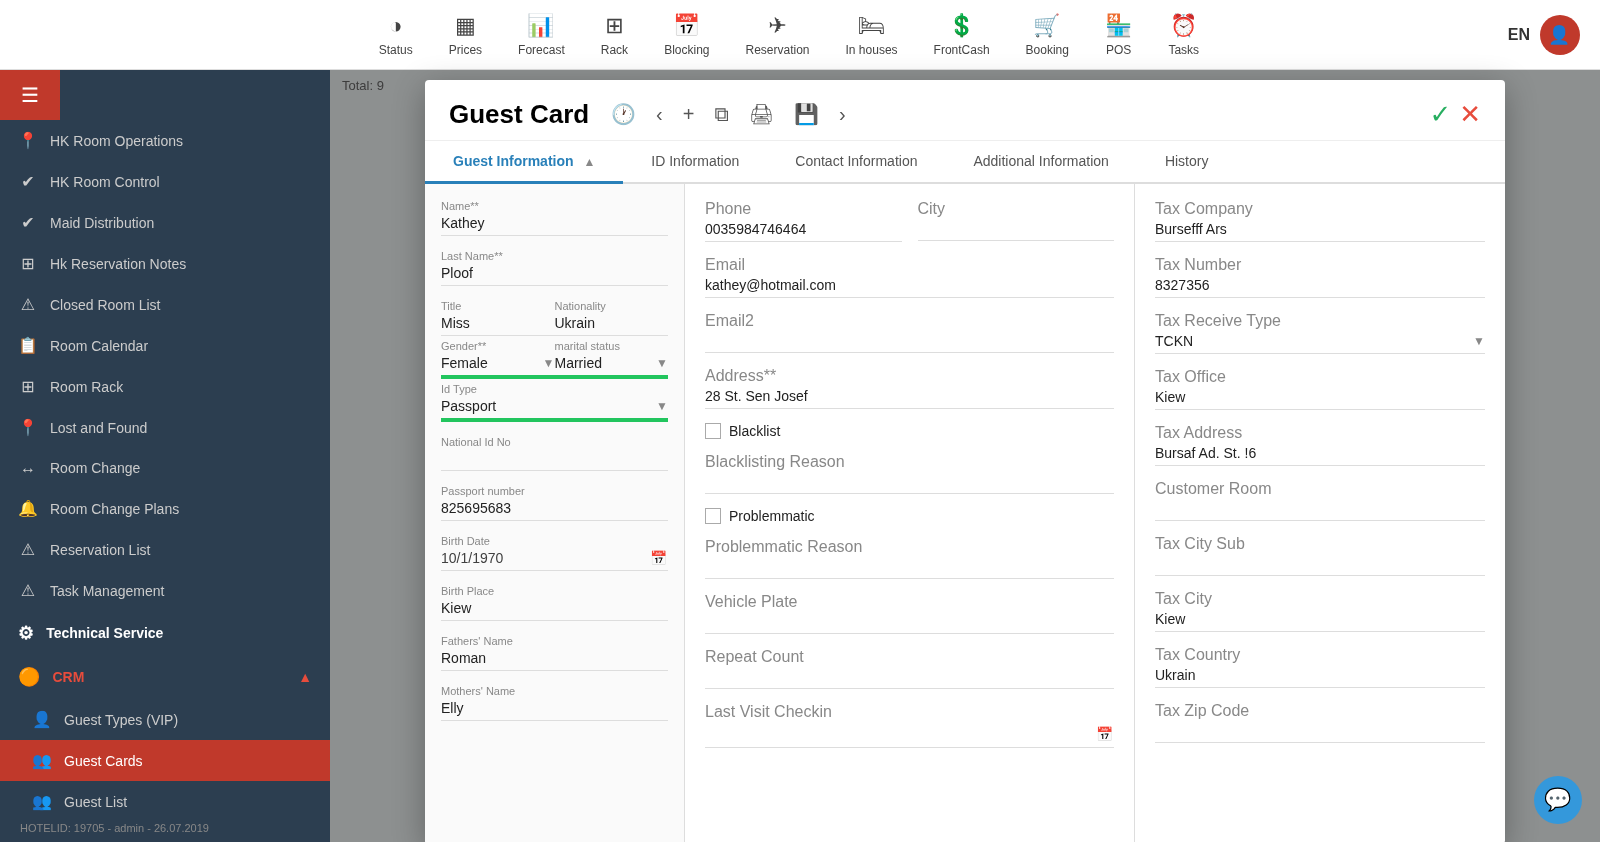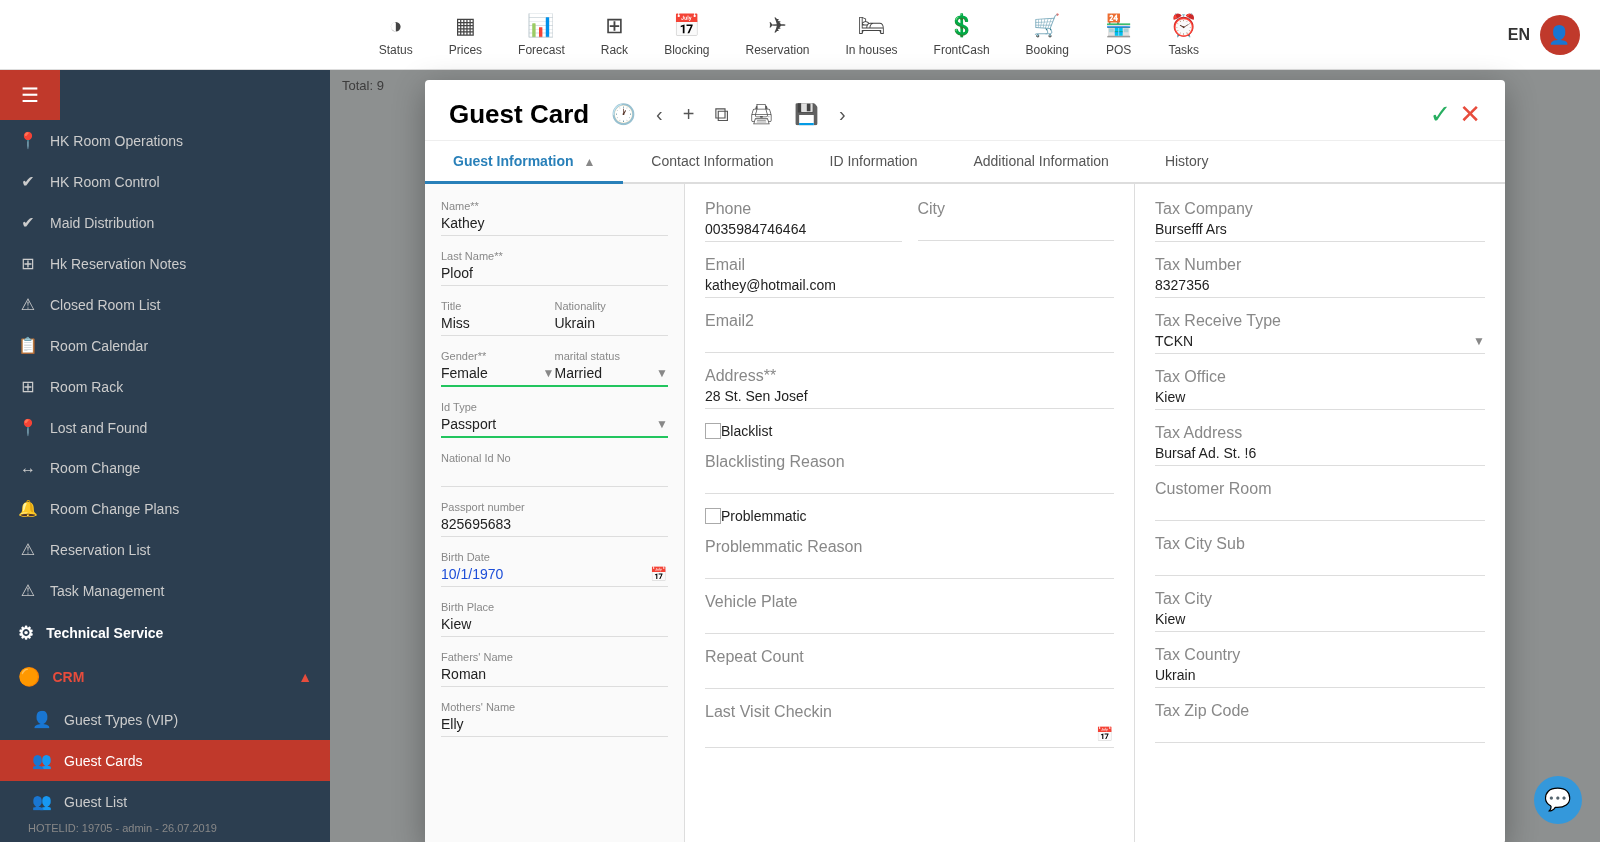--- a/index.html
+++ b/index.html
@@ -61,21 +61,21 @@
     .sidebar-group {
       display: flex; align-items: center; padding: 11px 18px; gap: 12px;
       font-size: 14px; cursor: pointer; color: #fff; font-weight: bold;
     }
     .sidebar-group .si-icon { font-size: 18px; }
     .sidebar-bottom {
       position: absolute;
       bottom: 0;
       left: 0;
       width: 330px;
-      padding: 8px 28px;
+      padding: 8px 20px;
       font-size: 11px;
       color: #888;
       background: #2c3e50;
     }
 
     
     .main-area {
       position: absolute;
       top: 70px;
       left: 330px;
@@ -161,25 +161,25 @@
       padding: 16px;
       overflow-y: auto;
       background: #fafafa;
     }
     .field-group { margin-bottom: 14px; }
     .field-label { font-size: 11px; color: #888; margin-bottom: 3px; }
     .field-value {
       font-size: 14px; color: #222; font-weight: 500;
       border-bottom: 1px solid #ddd; padding-bottom: 4px;
     }
-    .field-row { display: flex; margin-bottom: 14px; }
+    .field-row { display: flex; margin-bottom: 4px; }
     .field-row .field-half { flex: 1; }
     .field-select {
       display: flex; align-items: center; justify-content: space-between;
-      border-bottom: 2px solid #22c55e; 
+      border-bottom: 4px solid #22c55e; 
     }
     .dropdown-arrow { color: #888; font-size: 12px; }
 
     
     .right-panel {
       flex: 1;
       display: flex;
       overflow: hidden;
     }
     .contact-panel {
@@ -197,21 +197,21 @@
     .cf-group { margin-bottom: 14px; }
     .cf-label { font-size: 16px; color: #888; margin-bottom: 3px; }
     .cf-value {
       font-size: 14px; color: #222;
       border-bottom: 1px solid #ddd; padding-bottom: 4px;
     }
     .cf-empty {
       border-bottom: 1px solid #ddd; padding-bottom: 4px; height: 20px;
     }
     .checkbox-row {
-      display: flex; align-items: flex-end; margin-bottom: 14px;
+      display: flex; align-items: flex-end; gap: 8px; margin-bottom: 14px;
     }
     .checkbox-box {
       width: 16px; height: 16px; border: 1.5px solid #aaa;
       background: #fff; display: inline-block; flex-shrink: 0;
     }
     .checkbox-label { font-size: 14px; color: #222; }
 
     
     .hamburger-btn {
       position: absolute;
@@ -412,24 +412,24 @@
           <button class="modal-close">✕</button>
         </div>
       </div>
 
       <div class="modal-tabs">
         <div class="modal-tab active">
           <span>Guest Information</span>
           <span style="margin-left:6px;color:#888;font-size:12px;">▲</span>
         </div>
         <div class="modal-tab">
+          <span>ID Information</span>
+        </div>
+        <div class="modal-tab">
           <span>Contact Information</span>
-        </div>
-        <div class="modal-tab">
-          <span>ID Information</span>
         </div>
         <div class="modal-tab">
           <span>Additional Information</span>
         </div>
         <div class="modal-tab">
           <span>History</span>
         </div>
       </div>
 
       <div class="modal-body">
@@ -488,21 +488,21 @@
           </div>
 
           <div class="field-group">
             <div class="field-label">Passport number</div>
             <div class="field-value">825695683</div>
           </div>
 
           <div class="field-group">
             <div class="field-label">Birth Date</div>
             <div style="display:flex;align-items:center;justify-content:space-between;border-bottom:1px solid #ddd;padding-bottom:4px;">
-              <span style="font-size:14px;color:#1d4ed8;font-weight:500;">10/1/1970</span>
+              <span style="font-size:14px;color:#404040;font-weight:500;">10/1/1970</span>
               <span style="font-size:14px;color:#888;cursor:pointer;">📅</span>
             </div>
           </div>
 
           <div class="field-group">
             <div class="field-label">Birth Place</div>
             <div class="field-value">Kiew</div>
           </div>
 
           <div class="field-group">

